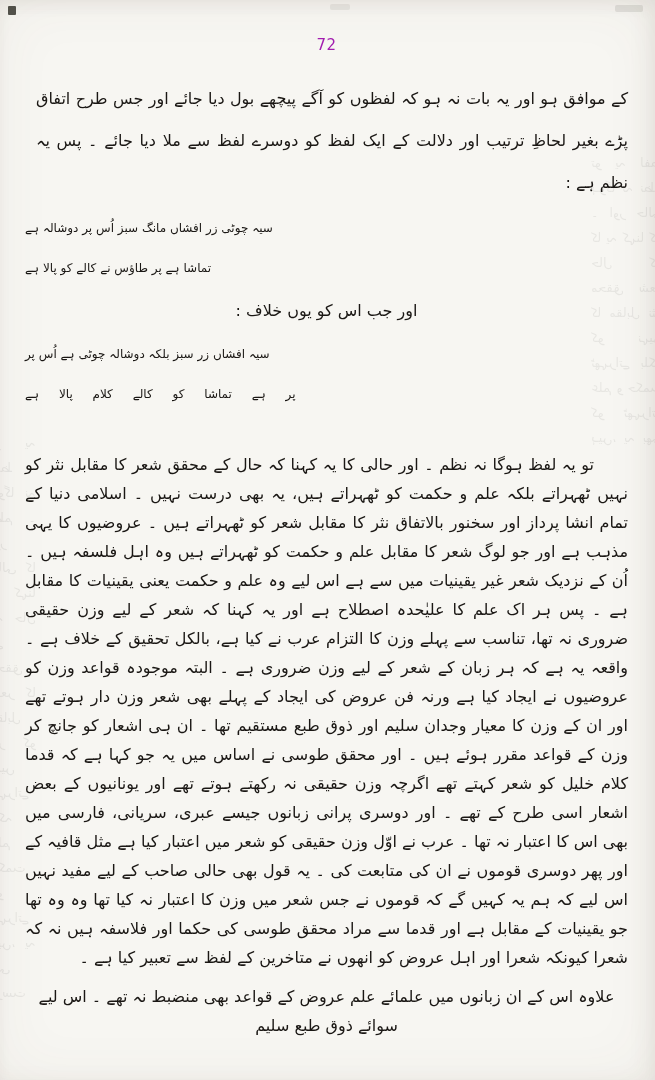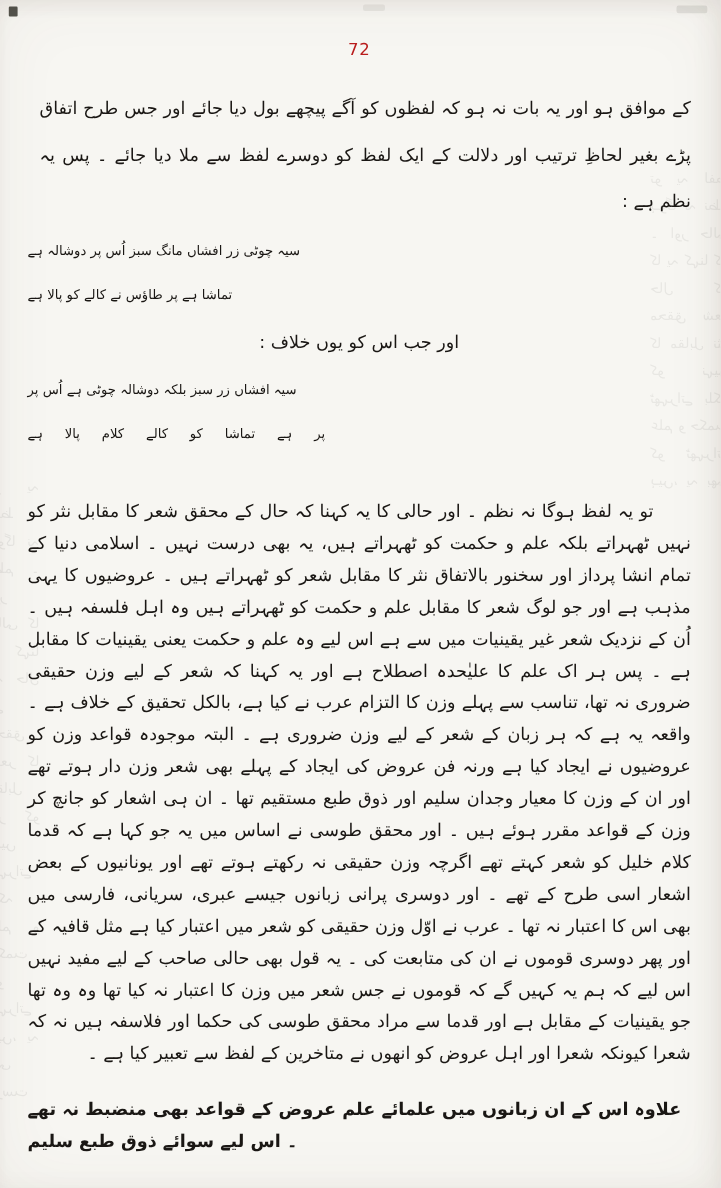--- a/index.html
+++ b/index.html
@@ -24,21 +24,21 @@
     position: absolute;
     top: 36px;
     left: 25px;
     right: 27px;
   }
 
   .page-number {
     text-align: center;
     font-size: 15px;
     letter-spacing: 0.5px;
-    color: #b91c1c;
+    color: #a21caf;
     margin-bottom: 24px;
     direction: ltr;
   }
 
   .intro {
     font-size: 16px;
     line-height: 42px;
     text-align: justify;
     text-justify: inter-word;
     margin: 0 0 4px 11px;
@@ -64,23 +64,22 @@
     line-height: 29px;
     text-align: justify;
     text-justify: inter-word;
     text-indent: 34px;
     margin: 36px 0 0 0;
   }
 
   .footer-line {
     font-size: 16px;
     line-height: 29px;
-    margin: 22px 0 0 0;
-    text-align: left;
-    font-weight: bold;
+    margin: 10px 0 0 0;
+    text-align: center;
   }
 
   
   .ghost {
     position: absolute;
     opacity: 0.06;
     transform: scaleX(-1);
     font-size: 13px;
     line-height: 25px;
     overflow: hidden;

